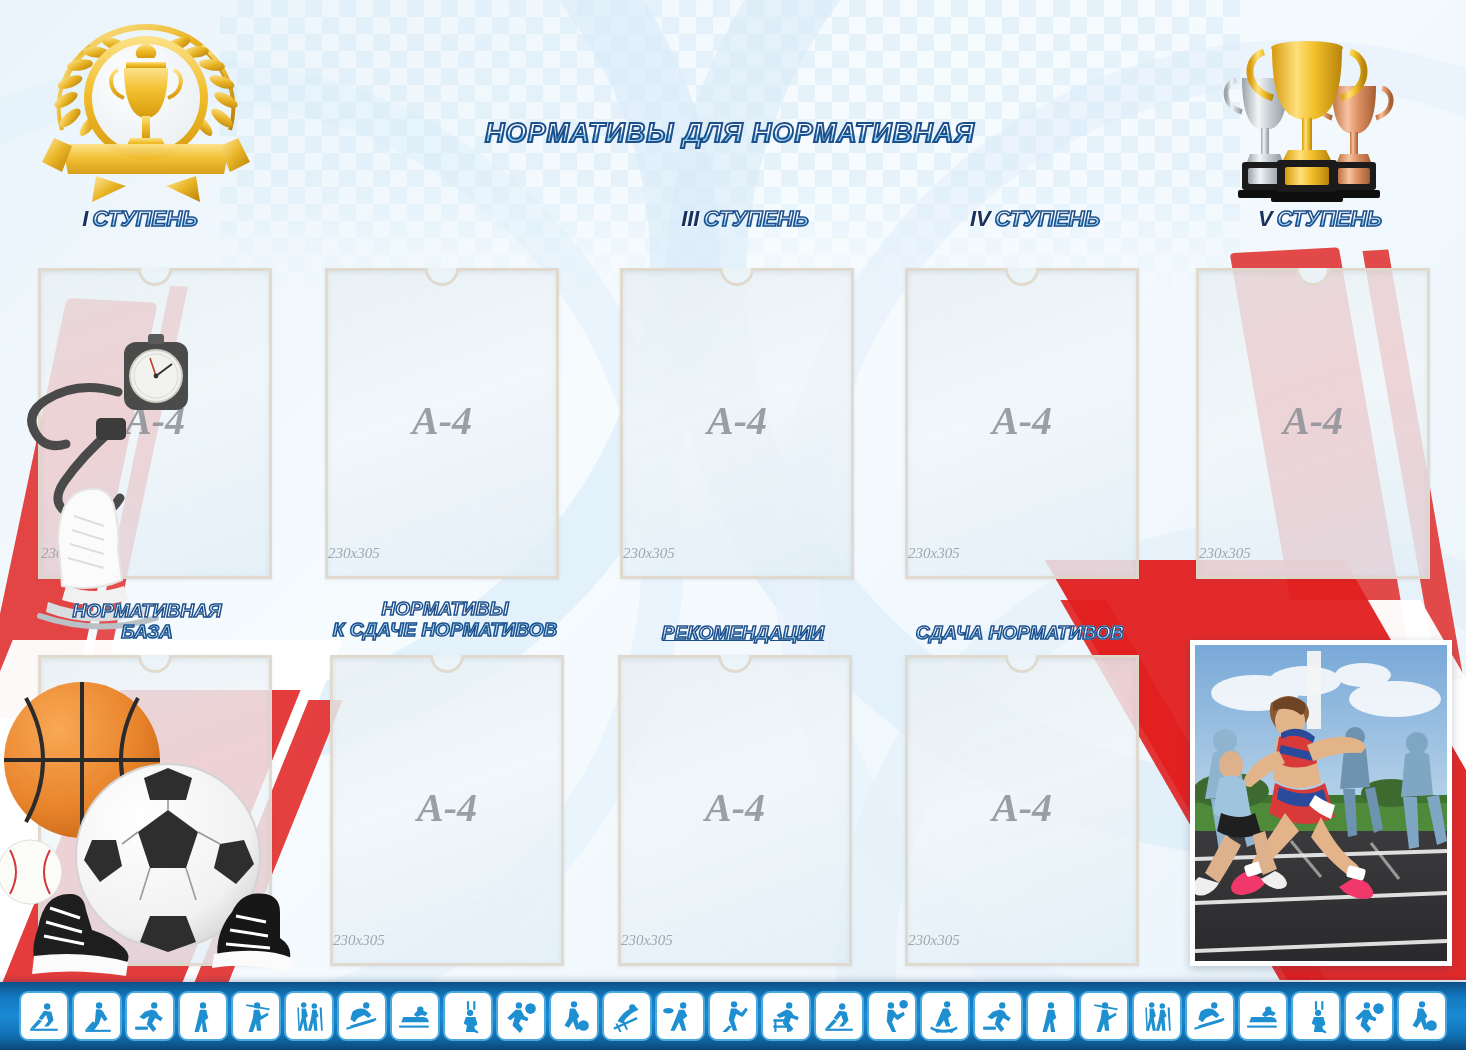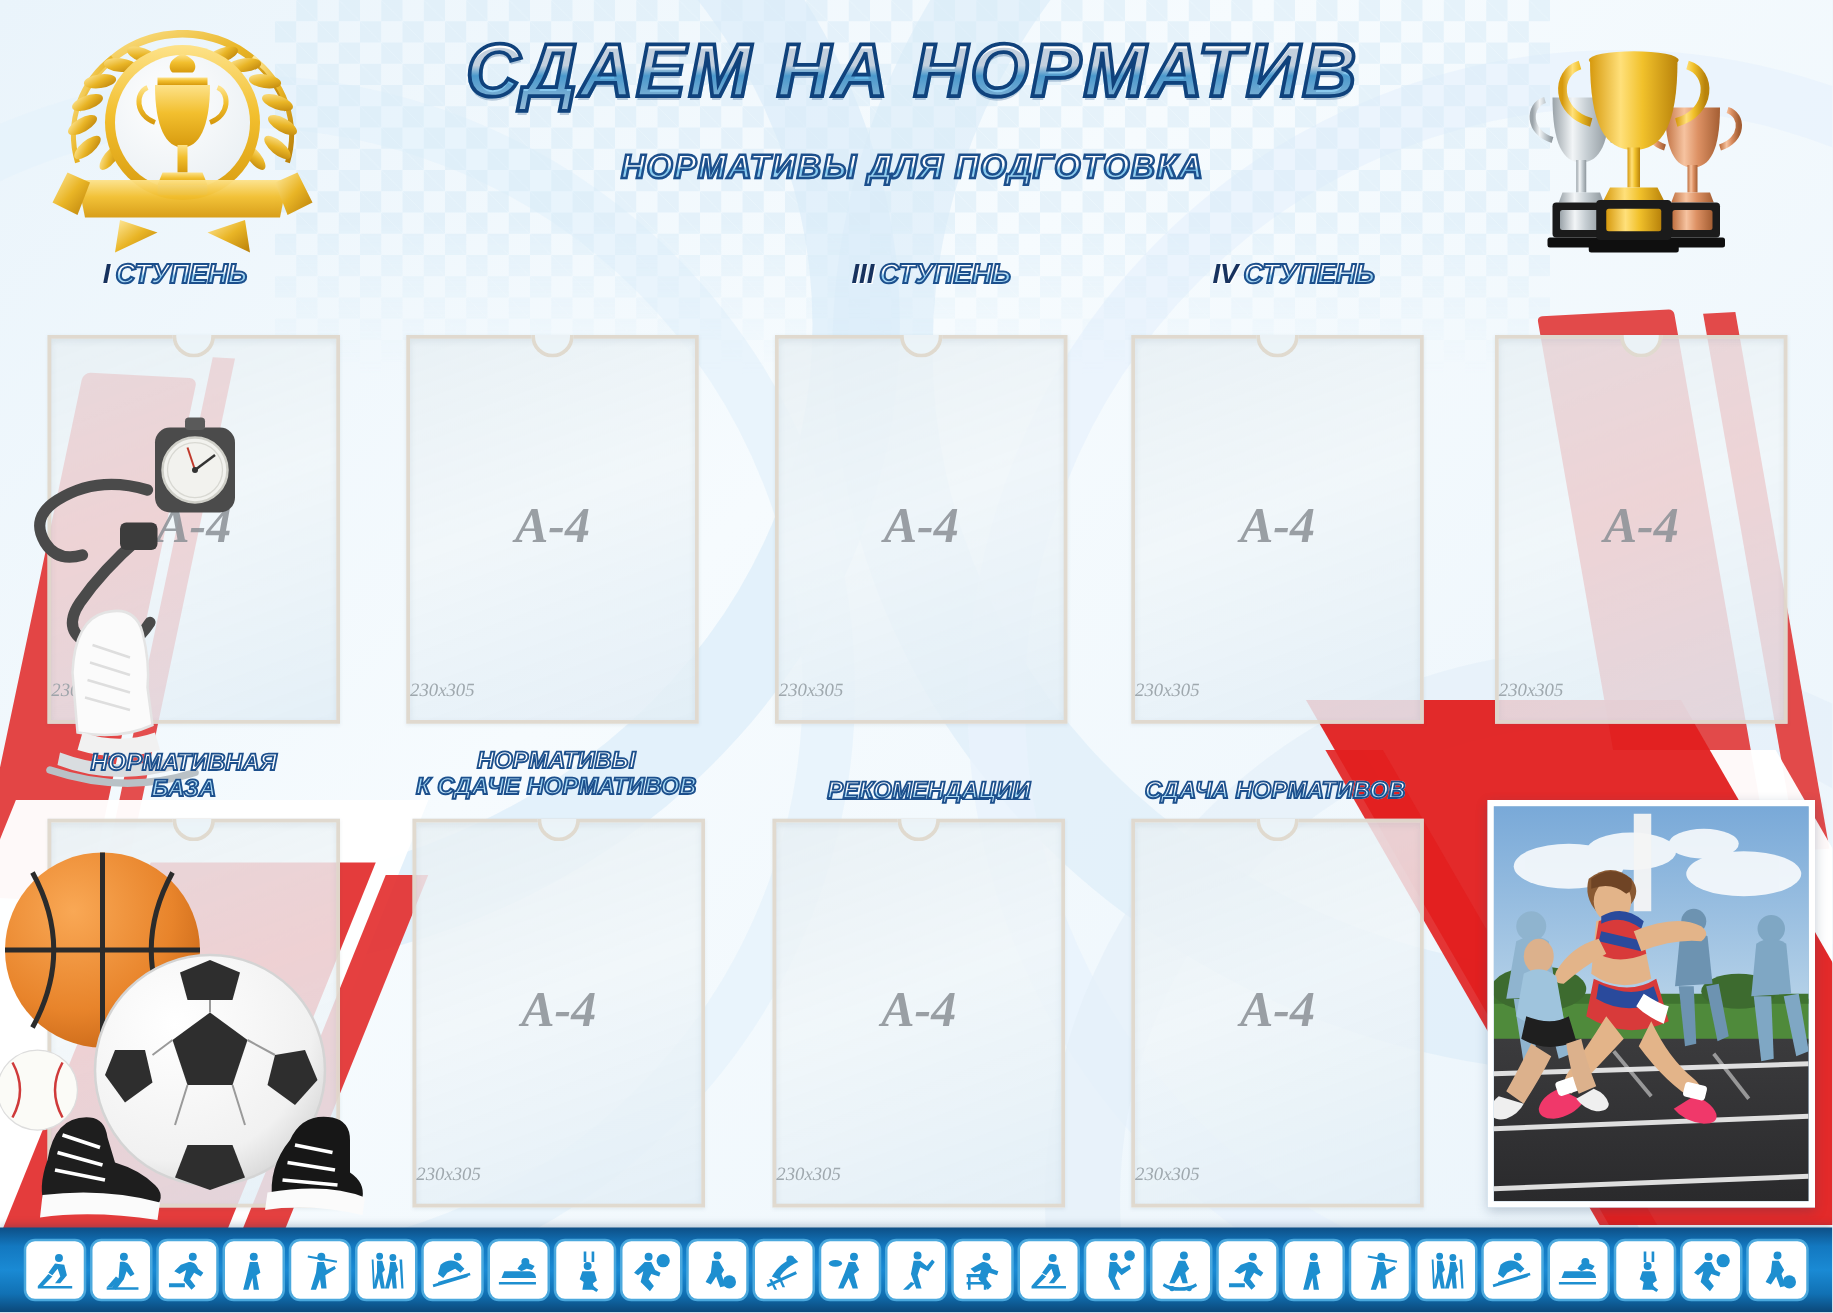--- a/index.html
+++ b/index.html
@@ -295,31 +295,33 @@
         <path d="M158 36c20 6 20 38-9 46" stroke="url(#gGold)" stroke-width="7" fill="none"></path>
         <rect x="110" y="102" width="10" height="32" fill="url(#gGold)"></rect>
         <path d="M96 134h38l5 10H91z" fill="url(#gGold)"></path>
         <rect x="85" y="144" width="60" height="32" rx="3" fill="#1b1b1b"></rect>
         <rect x="93" y="151" width="44" height="18" rx="2" fill="url(#gGold)"></rect>
         <rect x="79" y="176" width="72" height="10" rx="2" fill="#0f0f0f"></rect>
       </g>
     </svg>
   </div>
 
-  <div class="main-title">СДАЕМ НА НОРМАТИВ</div>
-  <div class="sub-title">НОРМАТИВЫ ДЛЯ ПОДГОТОВКА</div>
+  <div class="sub-title">НОРМАТИВЫ ДЛЯ НОРМАТИВНАЯ</div>
 
   <div class="stage-label" style="left:10px;">
     <span class="rn">I</span><span class="wd">СТУПЕНЬ</span>
   </div>
   <div class="stage-label" style="left:615px;">
     <span class="rn">III</span><span class="wd">СТУПЕНЬ</span>
   </div>
   <div class="stage-label" style="left:905px;">
     <span class="rn">IV</span><span class="wd">СТУПЕНЬ</span>
+  </div>
+  <div class="stage-label" style="left:1190px;">
+    <span class="rn">V</span><span class="wd">СТУПЕНЬ</span>
   </div>
 
   <div class="pocket" style="left:38px;top:268px;width:228px;height:305px;">
     <div class="notch"></div>
     <div class="a4">А-4</div>
     <div class="size">230x305</div>
   </div>
   <div class="pocket" style="left:325px;top:268px;width:228px;height:305px;">
     <div class="notch"></div>
     <div class="a4">А-4</div>

